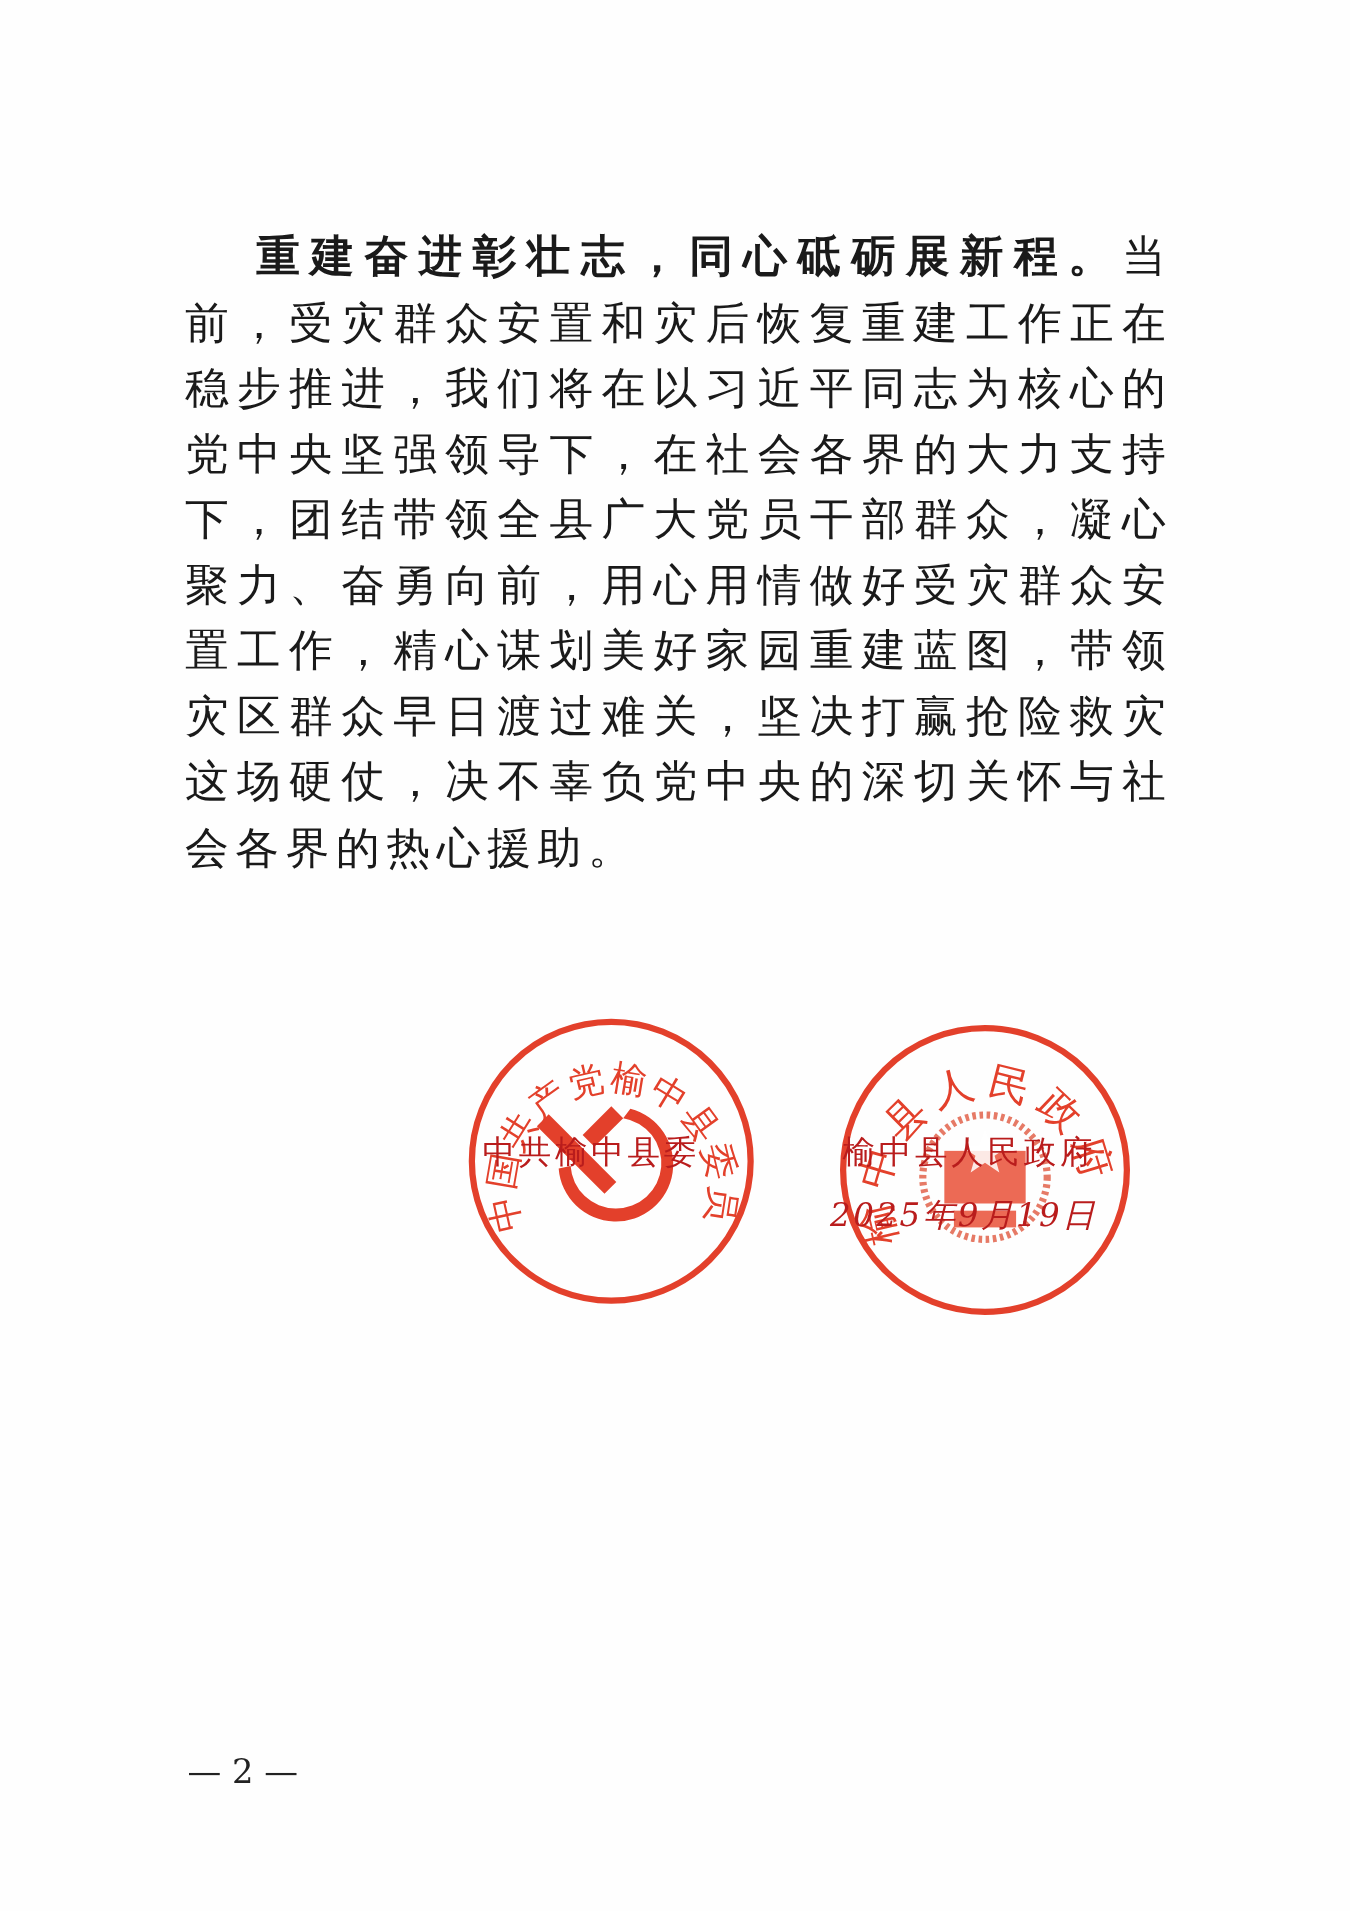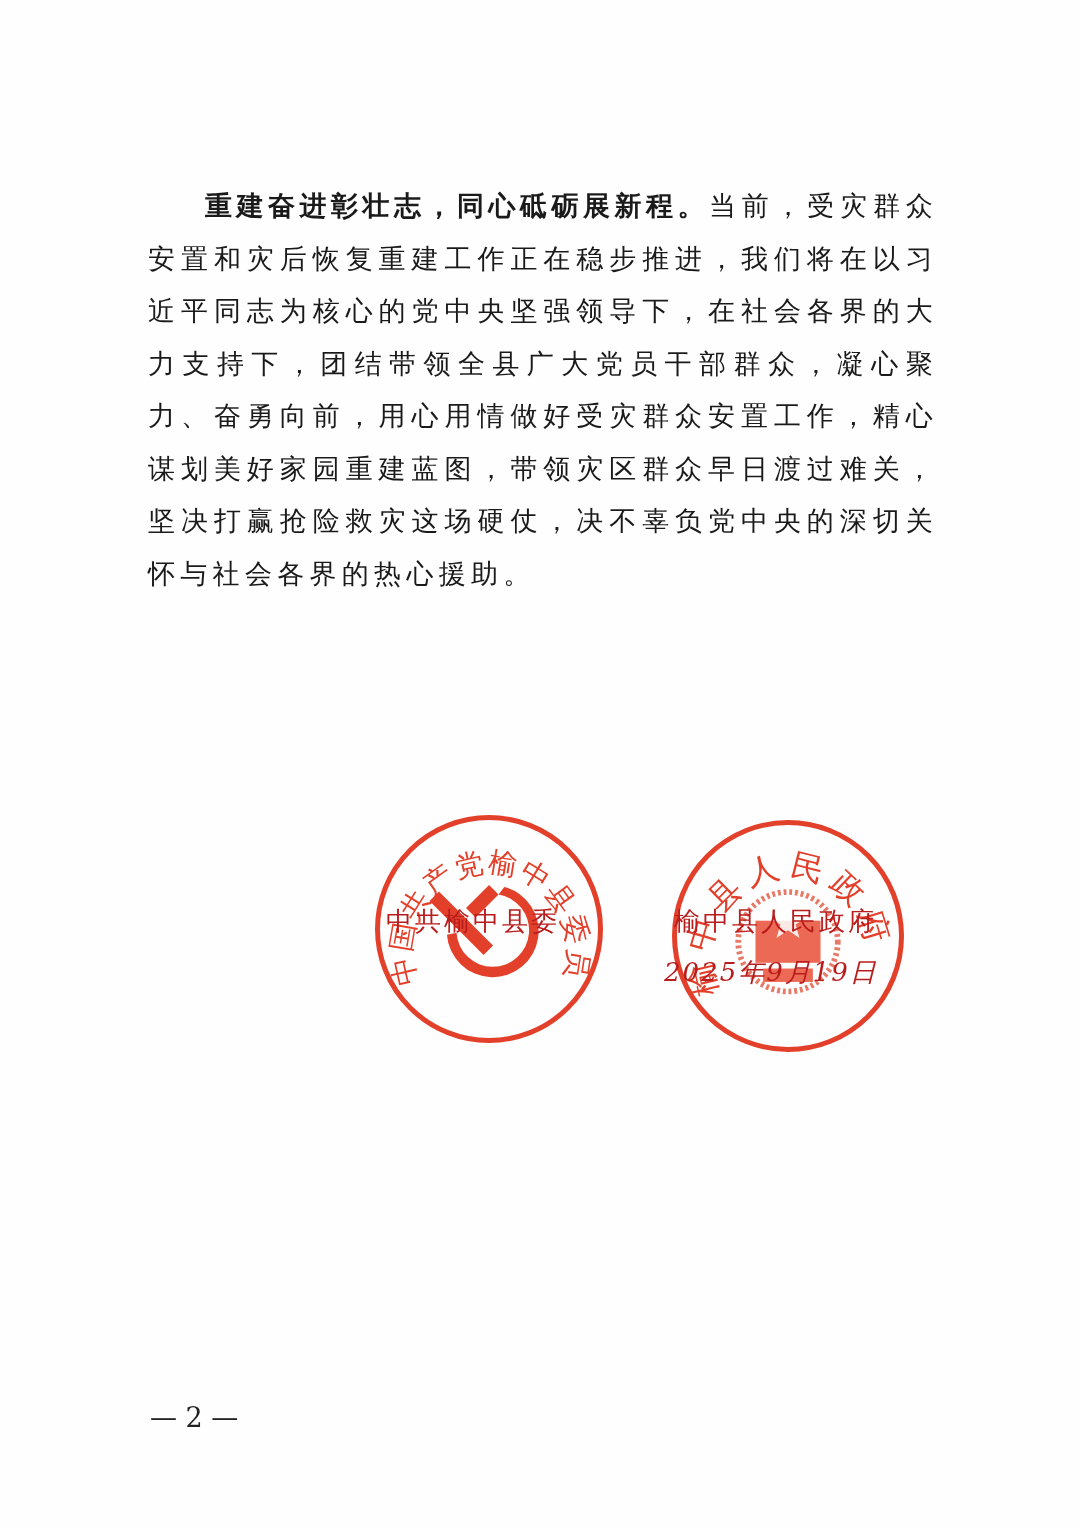--- a/index.html
+++ b/index.html
@@ -1,20 +1,20 @@
 <!DOCTYPE html>
 <html><head>
 <meta charset="utf-8">
 <style>
   html, body { margin: 0; padding: 0; background: #ffffff; }
   body { width: 1080px; height: 1529px; position: relative; overflow: hidden;
          font-family: "DejaVu Serif", "Liberation Serif", serif; color: #1a1a1a; }
   .page { position: absolute; left: 0; top: 0; width: 1080px; height: 1529px; background: #fefefe; }
   .body-text { position: absolute; left: 148px; top: 180px; width: 790px; }
-  .para { margin: 0; font-size: 27px; line-height: 52.5px; letter-spacing: 5.3px; text-align: justify; text-indent: 57px; }
+  .para { margin: 0; font-size: 35px; line-height: 52.5px; letter-spacing: 5.3px; text-align: justify; text-indent: 57px; }
   .para .bold { font-weight: bold; font-family: "DejaVu Sans", "Liberation Sans", sans-serif; letter-spacing: 4px; }
   .seal { position: absolute; border-radius: 50%; border: 5px solid #e3402b; box-sizing: border-box; }
   .seal-left { left: 375px; top: 815px; width: 228px; height: 228px; }
   .seal-right { left: 672px; top: 820px; width: 232px; height: 232px; }
   .seal svg { position: absolute; left: 0; top: 0; width: 100%; height: 100%; }
   .sign { position: absolute; font-size: 26px; letter-spacing: 3px; color: #b91c1c; }
   .sign-left { left: 386px; top: 904px; }
   .sign-right { left: 674px; top: 904px; }
   .sign-date { left: 664px; top: 955px; letter-spacing: 2px; font-style: italic; }
   .page-number { position: absolute; left: 150px; top: 1402px; font-size: 27px; color: #222; }

